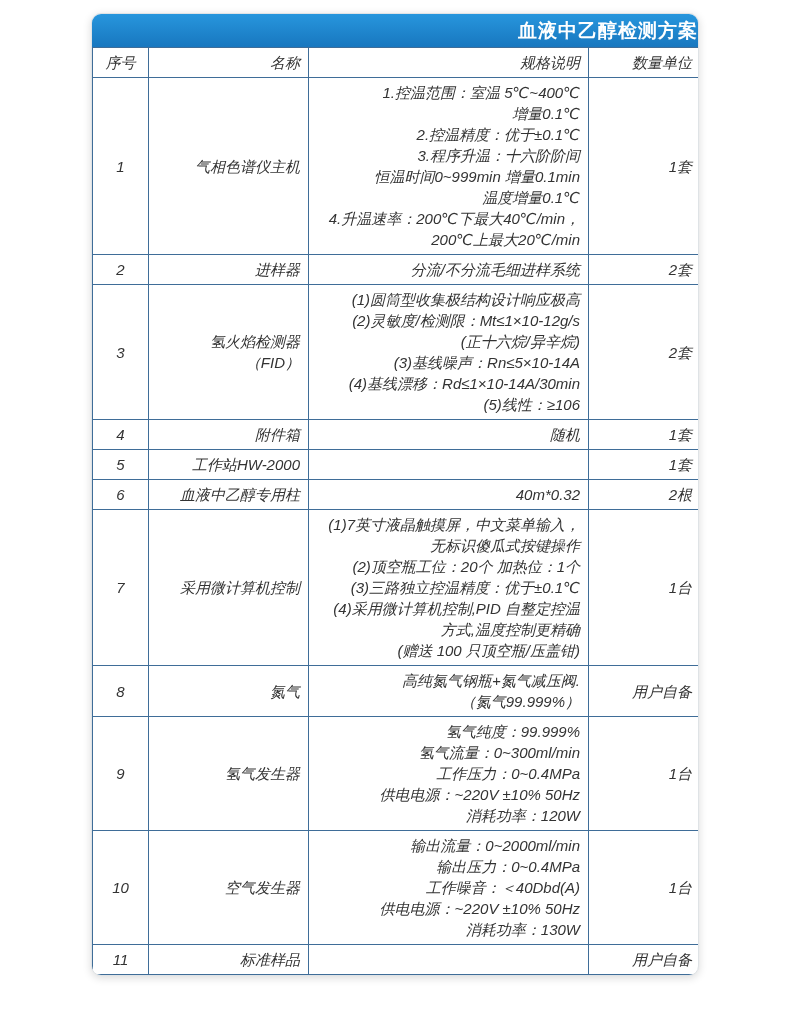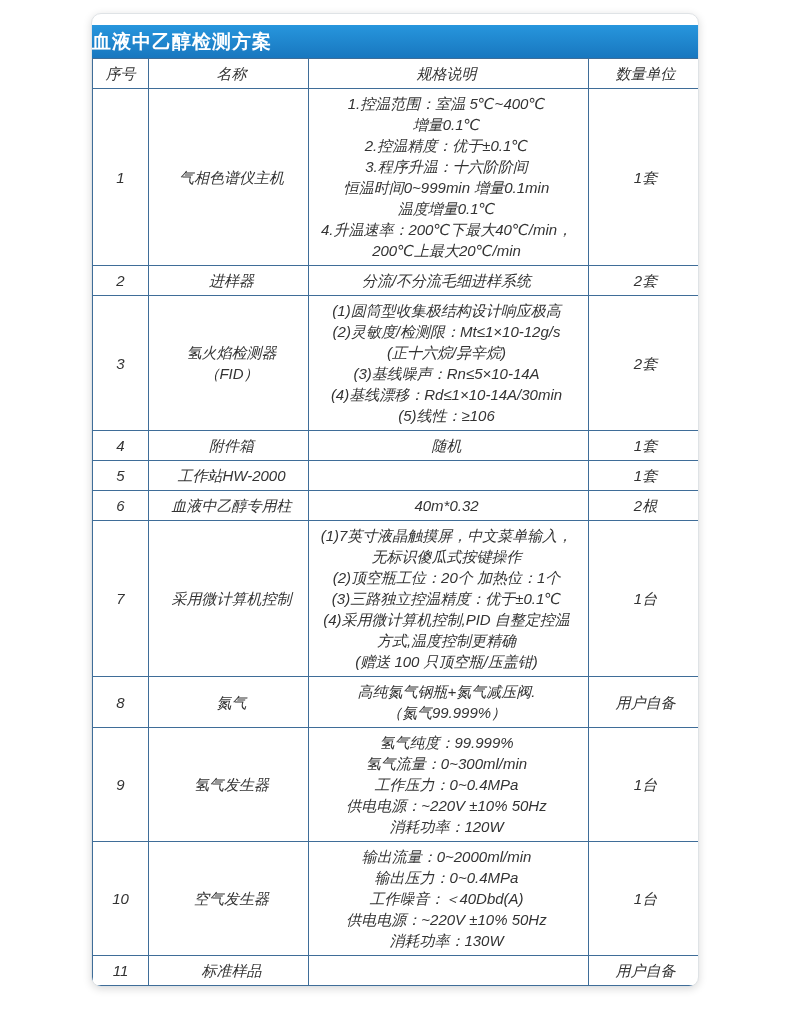--- a/index.html
+++ b/index.html
@@ -26,43 +26,42 @@
     box-shadow:0 2px 8px rgba(0,0,0,0.15);
     background:#ffffff;
   }
   .card-header{
     height:33px;
     line-height:33px;
     background:linear-gradient(180deg,var(--header-top),var(--header-bottom));
     color:#ffffff;
     font-size:19px;
     font-weight:bold;
-    text-align:left;
+    text-align:right;
     letter-spacing:1px;
-    margin-top:11px;
   }
   table{
     width:100%;
     border-collapse:collapse;
     table-layout:fixed;
     font-style:italic;
   }
   col.w-no{width:56px;}
   col.w-name{width:160px;}
   col.w-spec{width:280px;}
   col.w-qty{width:112px;}
   th,td{
     border:1px solid var(--border);
     font-size:15px;
     line-height:21px;
     color:var(--text);
     vertical-align:middle;
     padding:4px 8px;
     font-weight:normal;
-    text-align:center;
+    text-align:right;
   }
   th{height:29px;}
   td{height:30px;}
   .c-no{text-align:center;padding-left:2px;padding-right:2px;}
   .c-name{padding-left:14px;}
   .c-spec{white-space:pre-line;padding-left:4px;}
   .c-qty{padding-left:10px;}
 </style>
 </head>
 <body>

